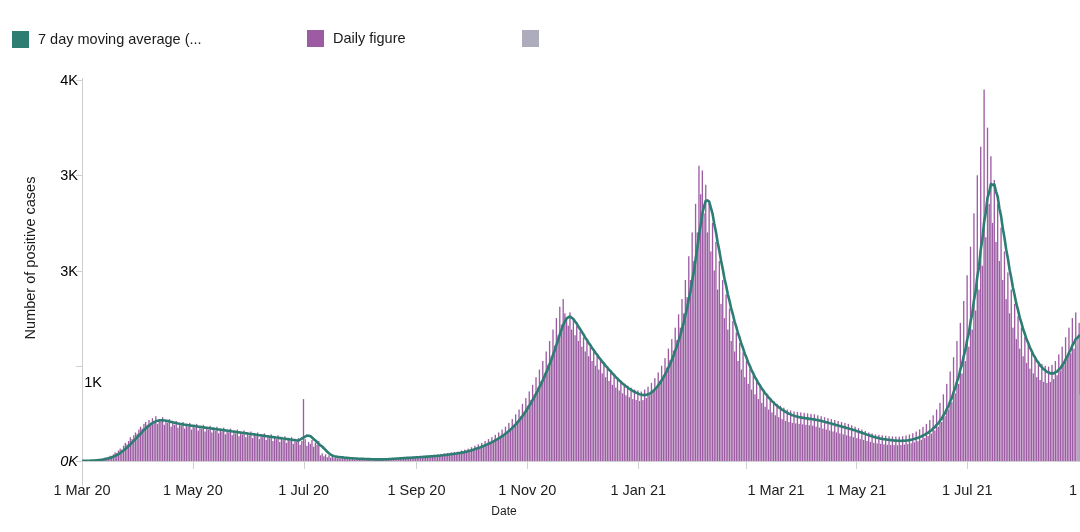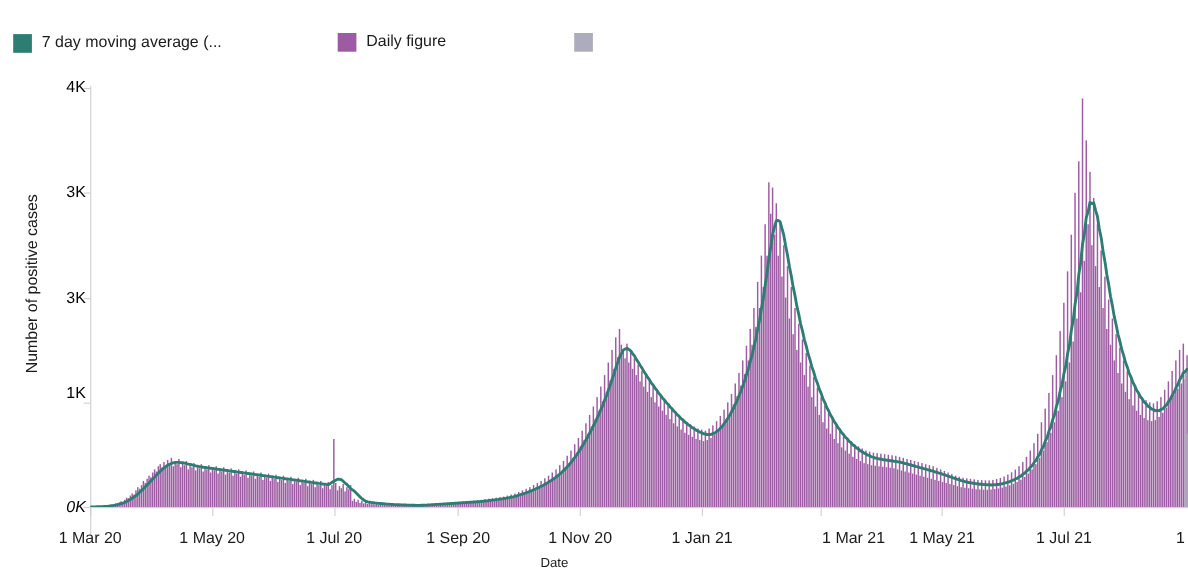--- a/index.html
+++ b/index.html
@@ -102,21 +102,21 @@
     </div>
 
   </div>
 
   <div class="axis-line-y"></div>
   <div class="axis-line-x"></div>
 
   <div id="y-axis">
       <div class="y-tick" style="top: 452px; font-style: italic;">0K</div>
       <div class="y-tick-mark" style="top: 461px;"></div>
-      <div class="y-tick" style="top: 349px;">1K</div>
+      <div class="y-tick" style="top: 373px; margin-left: 24px;">1K</div>
       <div class="y-tick-mark" style="top: 365.75px;"></div>
       <div class="y-tick" style="top: 261.5px;">3K</div>
       <div class="y-tick-mark" style="top: 270.5px;"></div>
       <div class="y-tick" style="top: 166.25px;">3K</div>
       <div class="y-tick-mark" style="top: 175.25px;"></div>
       <div class="y-tick" style="top: 71px;">4K</div>
       <div class="y-tick-mark" style="top: 80px;"></div>
     </div>
   <div class="y-axis-title">Number of positive cases</div>
 

